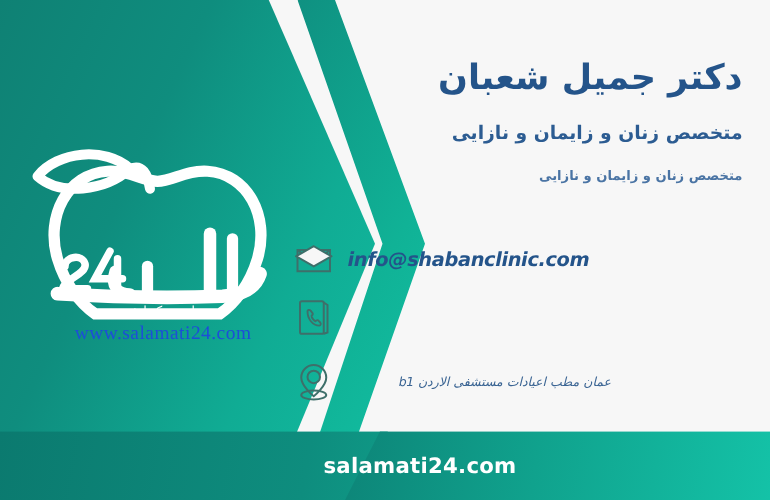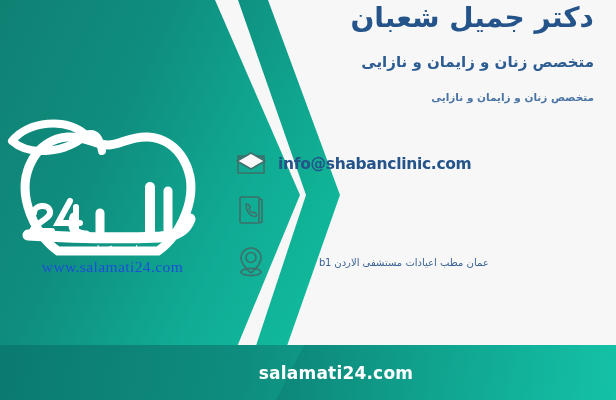--- a/index.html
+++ b/index.html
@@ -40,21 +40,21 @@
   .teal-bottom-right {
     position:absolute; right:0; bottom:0;
     width:340px; height:55px;
     background:linear-gradient(100deg,#0d8578 0%,#10a28d 45%,#14c2a7 100%);
     clip-path:polygon(28px 0, 340px 0, 340px 55px, 0 55px);
     z-index:3;
   }
 
   
   .logo-wrap {
-    position:absolute; left:0; top:95px;
+    position:absolute; left:18px; top:95px;
     width:225px; height:185px;
     z-index:6;
   }
   .logo-wrap svg { display:block; width:100%; height:100%; }
   .logo-url {
     position:absolute; left:0; bottom:4px; width:225px;
     text-align:center;
     color:#1d4ed8;
     font-size:15.5px;
     letter-spacing:0.4px;
@@ -72,20 +72,21 @@
   
   .right-col {
     position:absolute;
     right:22px; top:0;
     width:360px; height:345px;
     z-index:5;
     direction:rtl;
     text-align:right;
   }
   .doc-name {
+    margin-top:44px;
     color:#24548a;
     font-size:28px;
     font-weight:bold;
     line-height:1.25;
     letter-spacing:0px;
   }
   .spec-line {
     margin-top:18px;
     color:#2c5c92;
     font-size:15px;
@@ -115,20 +116,21 @@
     display:flex; align-items:center; justify-content:center;
   }
   .crow .ico svg { display:block; }
   .crow .txt {
     color:#24548a;
     font-size:15.5px;
     font-weight:bold;
     direction:ltr;
     font-family:"DejaVu Sans", sans-serif;
     letter-spacing:-0.3px;
+    font-style:italic;
   }
   .crow.addr { margin-top:18px; }
   .crow.addr .txt {
     direction:rtl;
     font-size:10px;
     font-weight:normal;
     color:#3a6493;
     margin-left:41px;
   }
   .crow.phone { min-height:34px; }

